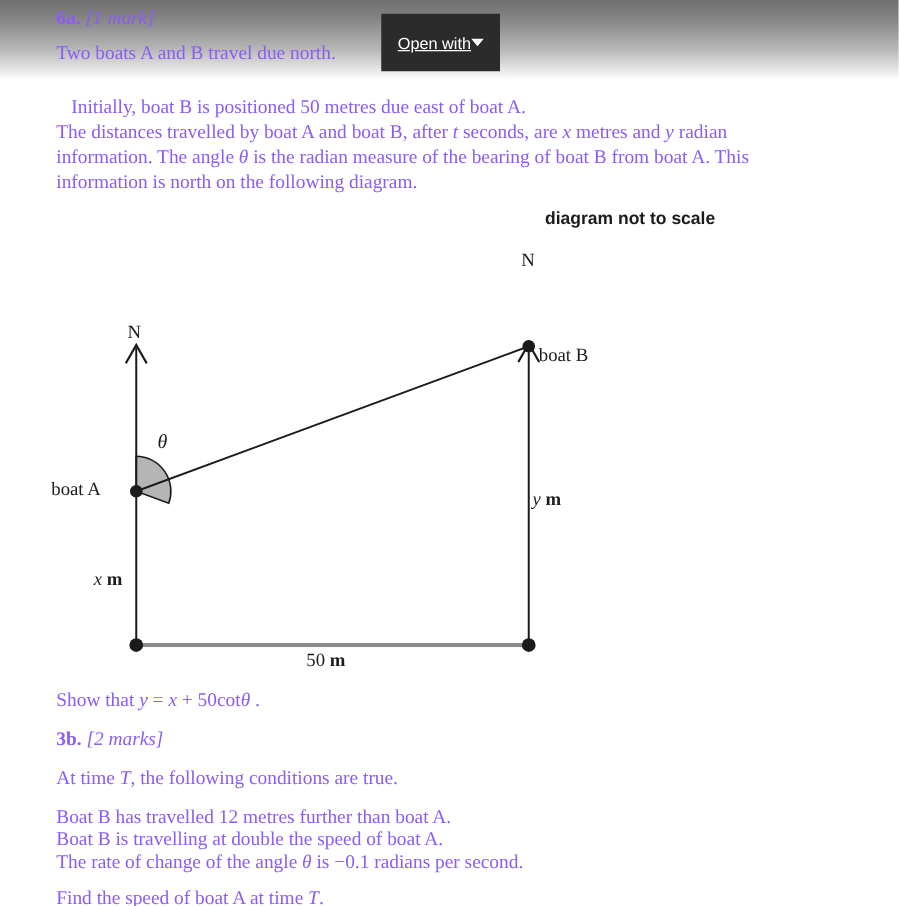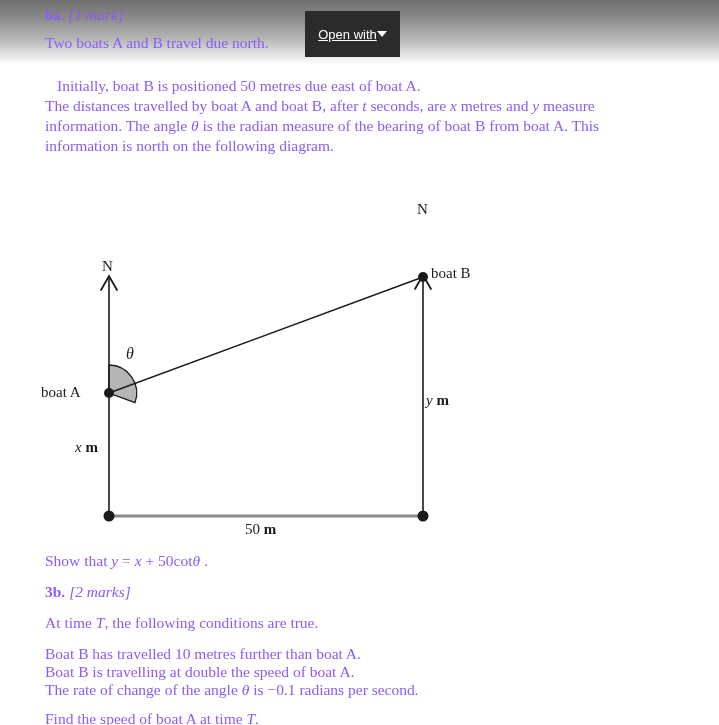--- a/index.html
+++ b/index.html
@@ -111,51 +111,52 @@
 
   <div class="para" style="left:45px; top:5px;">
     <span class="q-num">6a.</span><span>&nbsp;</span><span class="q-marks">[1 mark]</span>
   </div>
 
   <div class="para" style="left:45px; top:33px;">Two boats A and B travel due north.</div>
 
   <div class="para" style="left:45px; top:76px;margin-left:12px;">Initially, boat B is positioned 50 metres due east of boat A.</div>
 
   <div class="para" style="left:45px; top:96px; width:600px;">
-    <span>The distances travelled by boat A and boat B, after </span><span class="it">t</span><span> seconds, are </span><span class="it">x</span><span> metres and </span><span class="it">y</span><span> measure</span>
+    <span>The distances travelled by boat A and boat B, after </span><span class="it">t</span><span> seconds, are </span><span class="it">x</span><span> metres and </span><span class="it">y</span><span> radian</span>
     <span>information. The angle </span><span class="it">θ</span><span> is the radian measure of the bearing of boat B from boat A. This</span>
     <span>information is north on the following diagram.</span>
   </div>
 
   <div class="para" style="left:45px; top:551px;">
     <span>Show that </span><span class="it">y</span><span> = </span><span class="it">x</span><span> + 50cot</span><span class="it">θ</span><span> .</span>
   </div>
 
   <div class="para" style="left:45px; top:582px;">
     <span class="q-num">3b.</span><span>&nbsp;</span><span class="q-marks">[2 marks]</span>
   </div>
 
   <div class="para" style="left:45px; top:613px;">
     <span>At time </span><span class="it">T</span><span>, the following conditions are true.</span>
   </div>
 
-  <div class="para" style="left:45px; top:644px;">Boat B has travelled 10 metres further than boat A.</div>
+  <div class="para" style="left:45px; top:644px;">Boat B has travelled 12 metres further than boat A.</div>
   <div class="para" style="left:45px; top:662px;">Boat B is travelling at double the speed of boat A.</div>
   <div class="para" style="left:45px; top:680px;">
     <span>The rate of change of the angle </span><span class="it">θ</span><span> is −0.1 radians per second.</span>
   </div>
 
   <div class="para" style="left:45px; top:709px;">
     <span>Find the speed of boat A at time </span><span class="it">T</span><span>.</span>
   </div>
 
 </div>
 
 <div id="diagram">
 
+  <div class="not-to-scale" style="left:436px; top:11px;">diagram not to scale</div>
 
   <svg width="719" height="400" viewBox="0 0 719 400" style="position:absolute; left:0; top:0;">
 
     <path d="M 109 238 L 109 210 A 28 28 0 0 1 135 247.6 Z" fill="#b5b5b5" stroke="#1b1b1b" stroke-width="1.3"></path>
 
     <line x1="109" y1="238" x2="109" y2="123" stroke="#1b1b1b" stroke-width="1.6"></line>
 
     <path d="M 101 135 L 109 121 L 117 135" fill="none" stroke="#1b1b1b" stroke-width="1.8" stroke-linecap="round" stroke-linejoin="miter"></path>
 
     <line x1="109" y1="238" x2="109" y2="361" stroke="#1b1b1b" stroke-width="1.6"></line>
@@ -175,23 +176,23 @@
   </svg>
 
   <div class="dlabel dlabel-n" style="left:102px; top:103px;">N</div>
 
   <div class="dlabel dlabel-n" style="left:417px; top:46px;">N</div>
 
   <div class="dlabel it" style="left:126px; top:190px; font-size:16px;">θ</div>
 
   <div class="dlabel" style="left:41px; top:229px;">boat A</div>
 
-  <div class="dlabel" style="left:431px; top:110px;text-align:right;">boat B</div>
-
-  <div class="dlabel" style="left:75px; top:284px;">
+  <div class="dlabel" style="left:431px; top:122px;text-align:right;">boat B</div>
+
+  <div class="dlabel" style="left:75px; top:301px;">
     <span class="it">x</span><span>&nbsp;</span><span class="bold">m</span>
   </div>
 
   <div class="dlabel" style="left:426px; top:237px;">
     <span class="it">y</span><span>&nbsp;</span><span class="bold">m</span>
   </div>
 
   <div class="dlabel" style="left:245px; top:366px;text-align:center;">
     <span>50</span><span>&nbsp;</span><span class="bold">m</span>
   </div>

